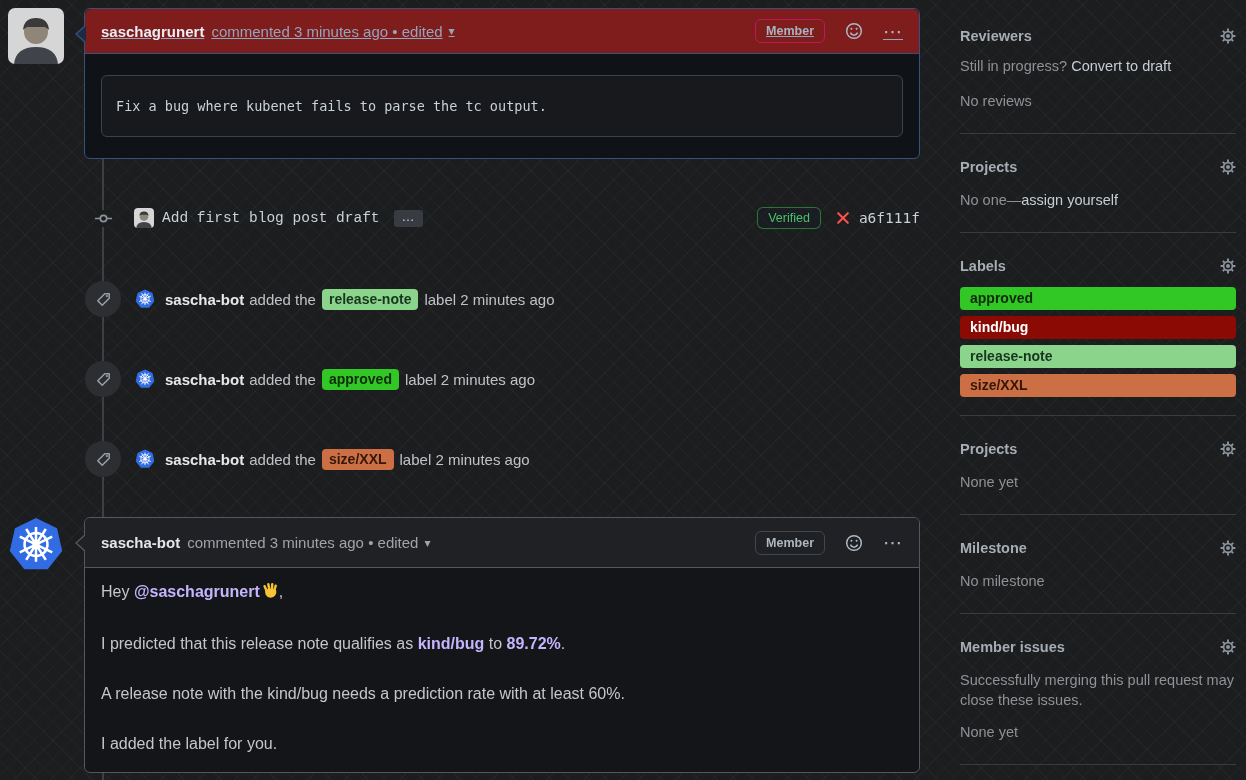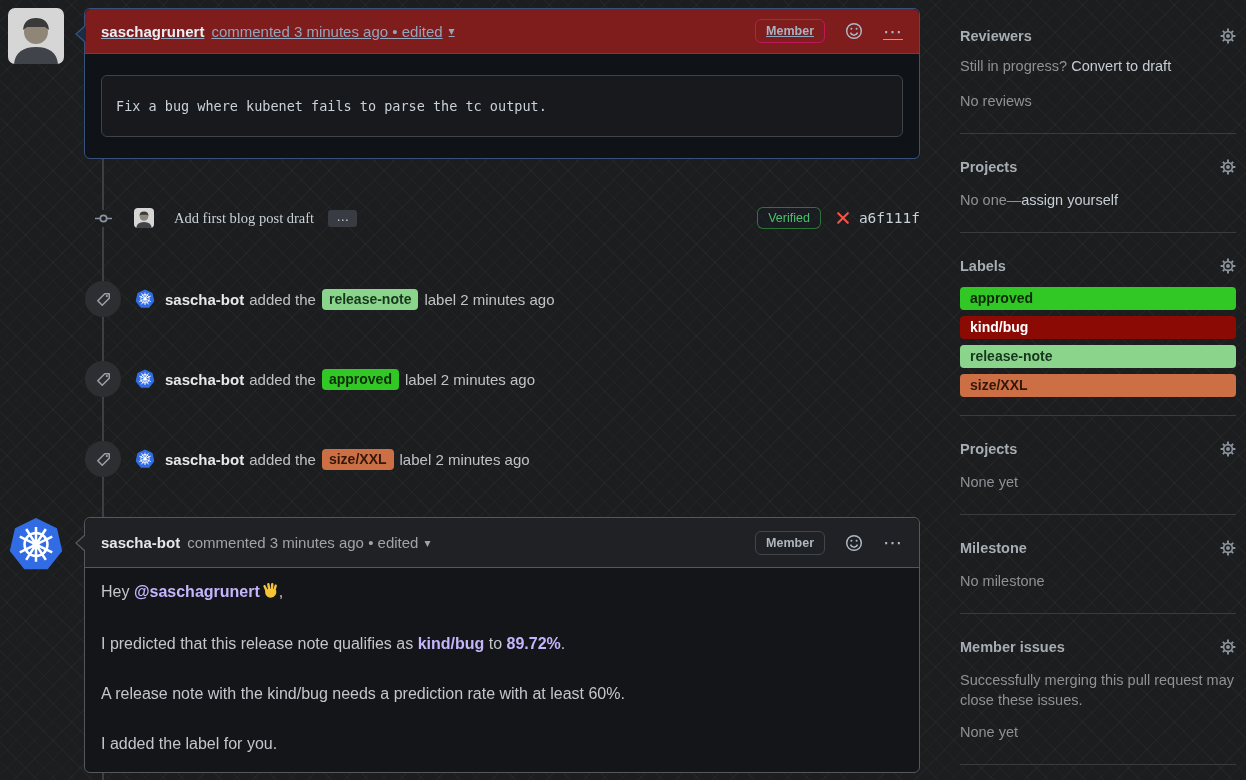--- a/index.html
+++ b/index.html
@@ -59,21 +59,21 @@
   #comment1 .caret-o { border-color:transparent #36527c transparent transparent; }
   #comment1 .caret-i { border-color:transparent #1c2b41 transparent transparent; }
   #comment2 .caret-o { border-color:transparent #54575c transparent transparent; }
   #comment2 .caret-i { border-color:transparent #1f2124 transparent transparent; }
 
   
   .commit-row { position:absolute; left:84px; top:202px; width:836px; height:32px; display:flex; align-items:center; }
   .commit-icon { margin-left:11px; background:#1c1d1e; border-radius:50%; display:flex; }
   .avatar-sm { width:20px; height:20px; border-radius:4px; overflow:hidden; flex:none; }
   .commit-row .avatar-sm { margin-left:22px; }
-  .commit-msg { margin-left:20px; font-family:Liberation Serif, serif; font-size:14.5px; color:#c9d1d9; }
+  .commit-msg { margin-left:8px; font-family:Liberation Mono, monospace; font-size:14.5px; color:#c9d1d9; }
   .expand-btn {
     margin-left:14px; background:#383c42; border:none; border-radius:3px; color:#d0d3d6;
     font-size:13px; line-height:10px; padding:2px 8px 5px; cursor:pointer;
   }
   .commit-right { margin-left:auto; display:flex; align-items:center; }
   .verified-badge {
     border:1px solid rgba(63,185,80,.55); color:#4ac26b; background:rgba(22,27,34,.5);
     font-size:12.5px; padding:3px 10px; border-radius:6px; cursor:pointer;
   }
   .x-icon { margin-left:14px; display:flex; }

